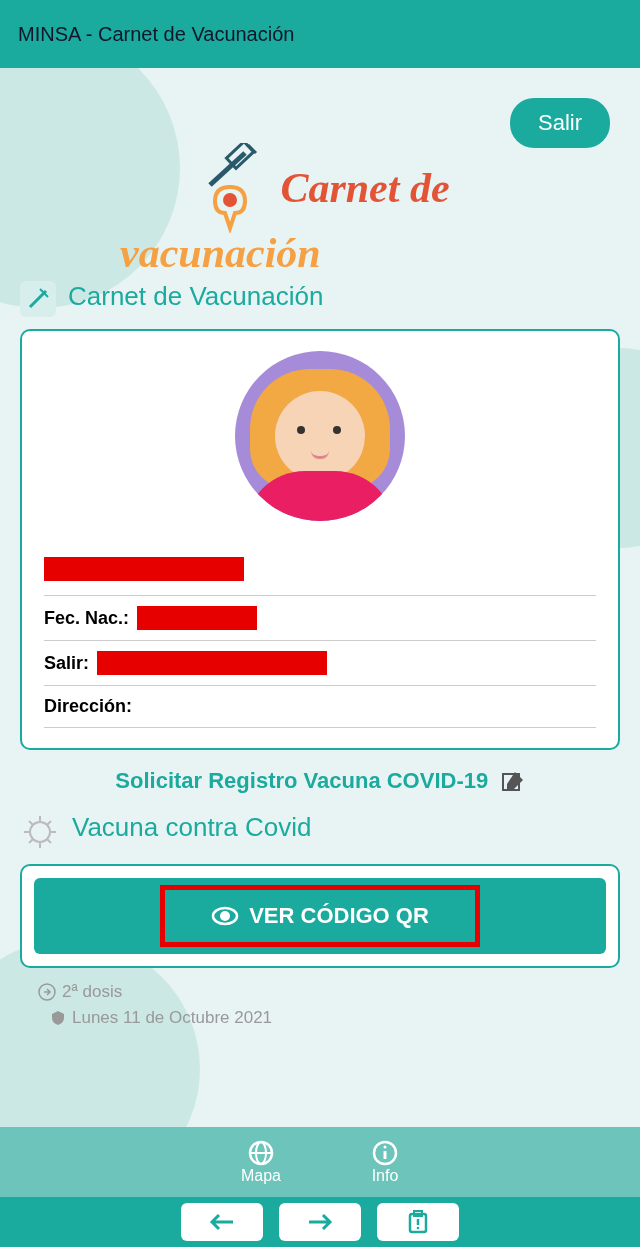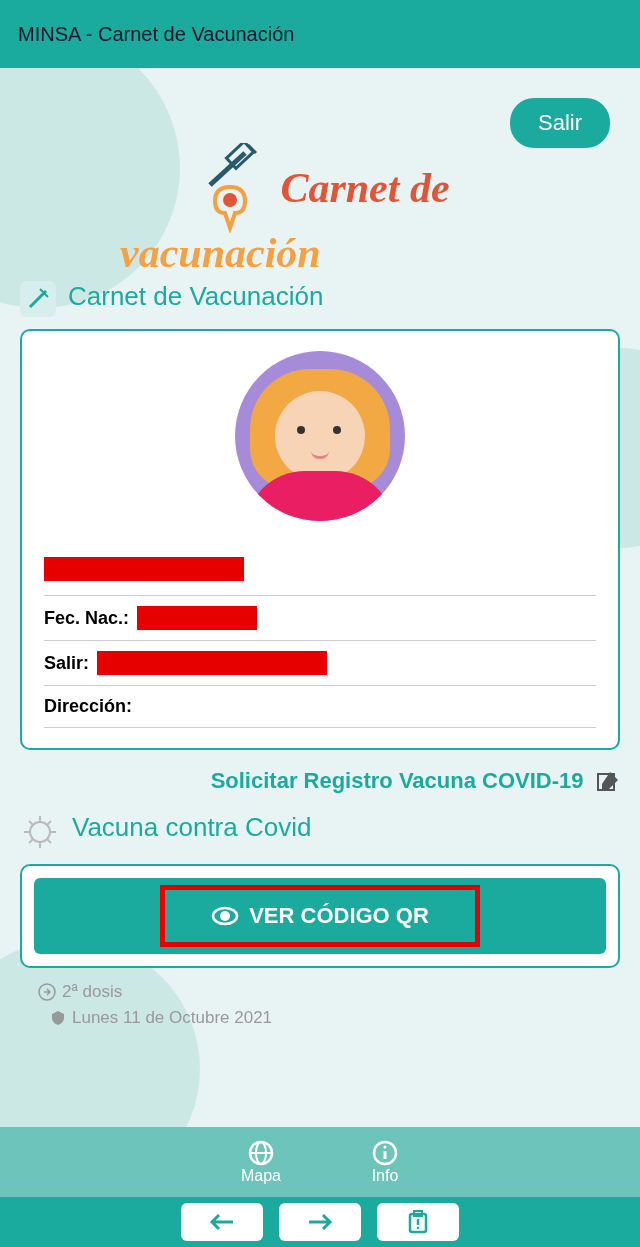--- a/index.html
+++ b/index.html
@@ -38,21 +38,21 @@
 .avatar .shirt { position: absolute; width: 150px; height: 70px; background: #e91e63; border-radius: 60px 60px 0 0; bottom: -20px; left: 10px; }
 
 .info-row { border-bottom: 1px solid #ccc; padding: 10px 0; display: flex; align-items: center; gap: 8px; }
 .info-label { font-size: 18px; font-weight: bold; }
 .redact { background: #e60000; height: 24px; display: inline-block; }
 .redact.w1 { width: 200px; }
 .redact.w2 { width: 120px; }
 .redact.w3 { width: 230px; }
 .name-row { padding: 12px 0 10px; border-bottom: 1px solid #ccc; }
 
-.request-link { text-align: right; margin: 18px 0 14px; position: relative; z-index: 2; }
+.request-link { text-align: center; margin: 18px 0 14px; position: relative; z-index: 2; }
 .request-link-text { color: #1baa9e; font-size: 22px; font-weight: bold; }
 .edit-icon { display: inline-block; vertical-align: middle; margin-left: 8px; }
 
 .covid-section { position: relative; z-index: 2; }
 .covid-icon { width: 40px; height: 40px; display: flex; align-items: center; justify-content: center; }
 
 .qr-btn-wrap { padding: 4px; }
 .qr-btn { width: 100%; background: #1baa9e; border: none; color: #fff; font-size: 22px; font-weight: bold; padding: 24px; border-radius: 6px; display: flex; align-items: center; justify-content: center; gap: 10px; cursor: pointer; position: relative; }
 .qr-highlight { position: absolute; border: 5px solid #e60000; width: 320px; height: 62px; top: 50%; left: 50%; transform: translate(-50%, -50%); pointer-events: none; }
 

